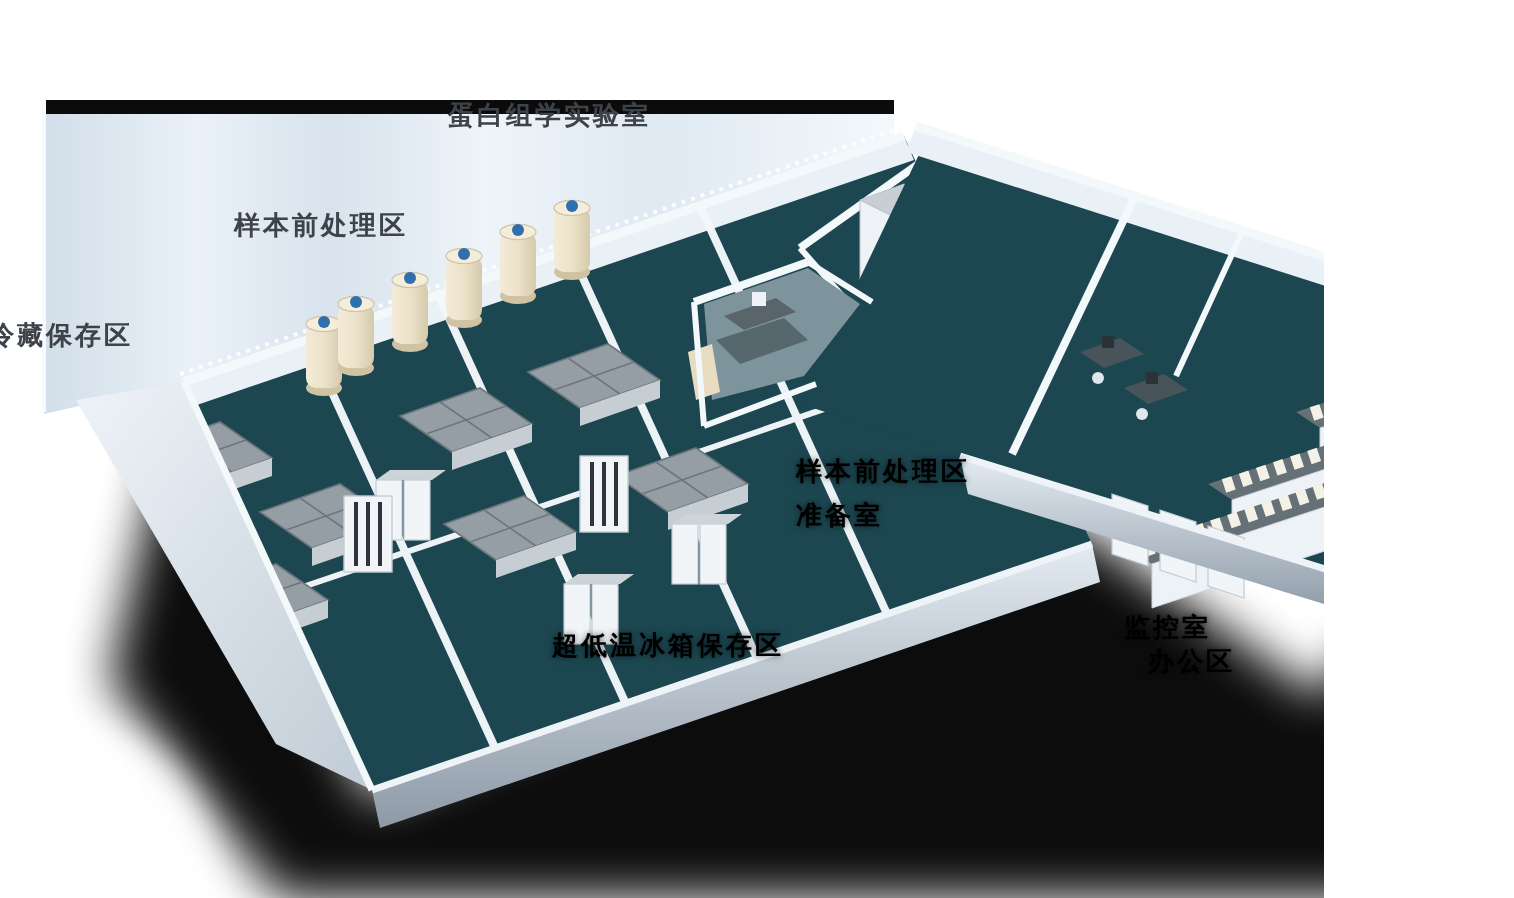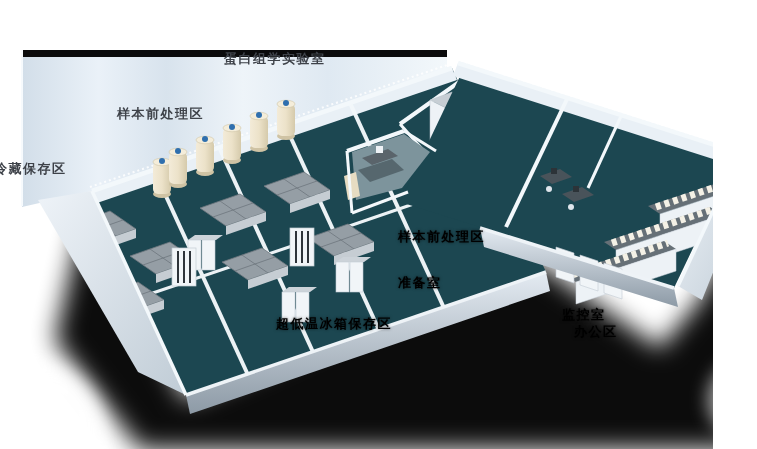--- a/index.html
+++ b/index.html
@@ -1,17 +1,17 @@
 <!DOCTYPE html>
 <html><head>
 <meta charset="utf-8">
 <style>
   html,body{margin:0;padding:0;background:#fff;}
   .stage{
-    position:relative;width:713px;height:449px;background:#ffffff;
+    position:relative;width:662px;height:449px;background:#ffffff;
     overflow:hidden;font-family:"DejaVu Sans",sans-serif;
   }
   .stage svg{position:absolute;left:0;top:0;}
   .lbl{
     position:absolute;font-size:13px;font-weight:bold;letter-spacing:1.5px;
     white-space:nowrap;line-height:15px;
   }
   .lbl-dark{color:#3e4249;}
   .lbl-light{color:#000000;text-shadow:0 0 3px rgba(0,0,0,.6);}
 </style>
@@ -210,18 +210,18 @@
       <line x1="347" y1="151" x2="352" y2="213" stroke-width="3"></line>
       <line x1="352" y1="213" x2="408" y2="192" stroke-width="3"></line>
     </g>
   </g>
 </svg>
 
 <div class="lbl lbl-dark" style="left:224px;top:51px;">蛋白组学实验室</div>
 <div class="lbl lbl-dark" style="left:117px;top:106px;">样本前处理区</div>
 <div class="lbl lbl-dark" style="left:-6px;top:161px;">冷藏保存区</div>
 <div class="lbl lbl-light" style="left:398px;top:229px;">样本前处理区</div>
-<div class="lbl lbl-light" style="left:398px;top:251px;margin-top:24px;">准备室</div>
+<div class="lbl lbl-light" style="left:398px;top:251px;">准备室</div>
 <div class="lbl lbl-light" style="left:276px;top:316px;text-align:center;">超低温冰箱保存区</div>
 <div class="lbl lbl-light" style="left:574px;top:284px;margin-top:40px;">办公区</div>
 <div class="lbl lbl-light" style="left:562px;top:307px;">监控室</div>
 
 </div>
 
 </body></html>

